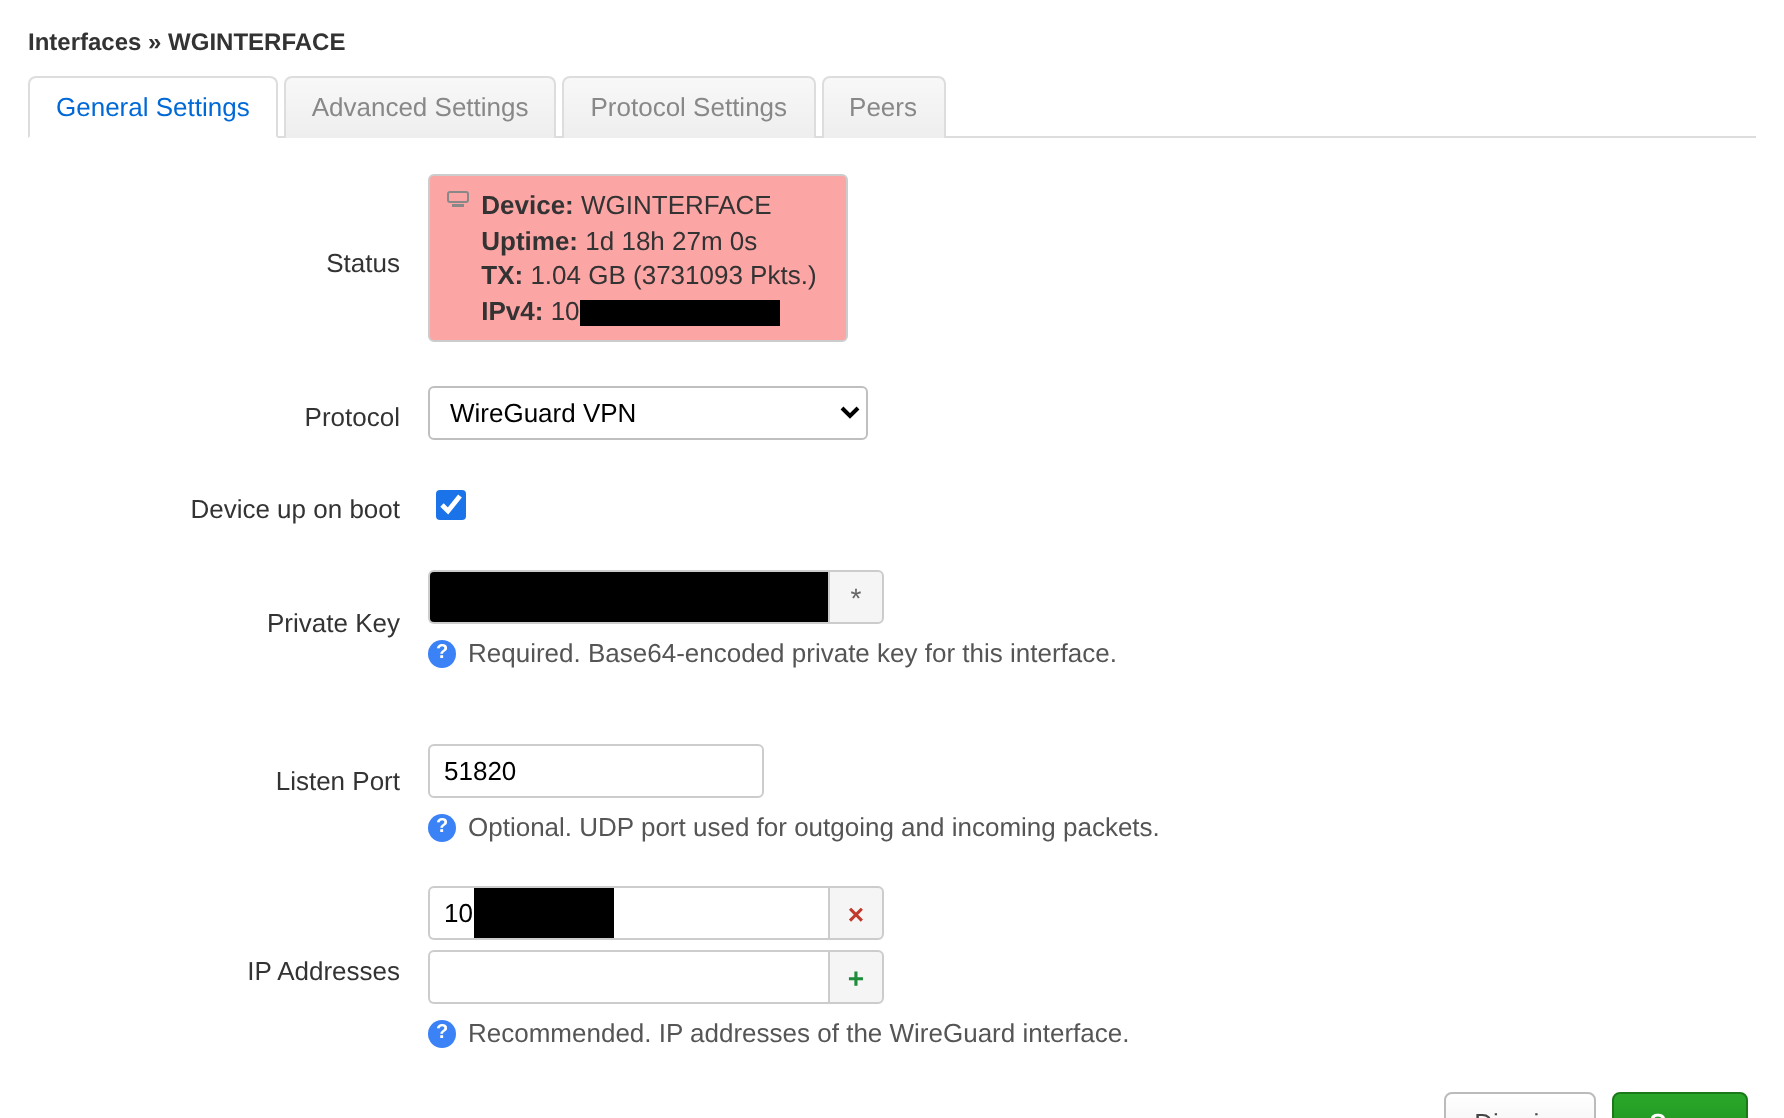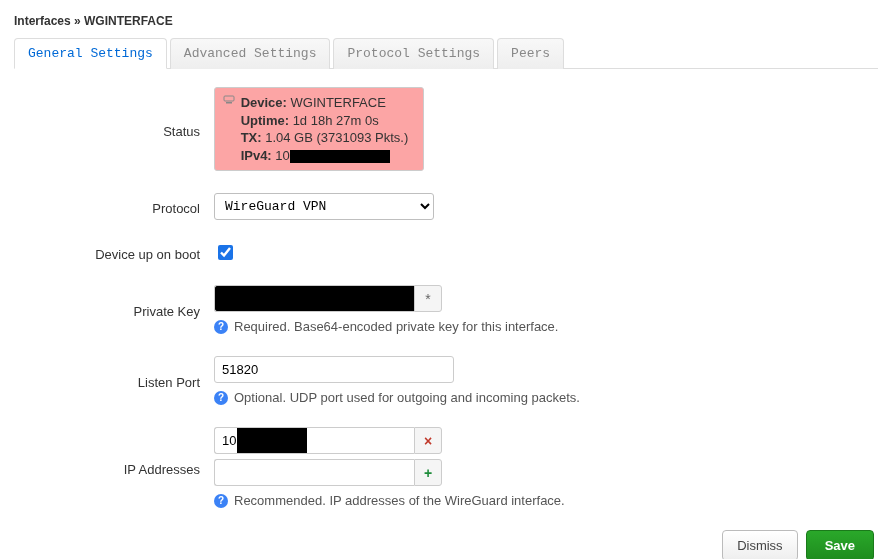--- a/index.html
+++ b/index.html
@@ -20,21 +20,20 @@
     .tabs {
       border-bottom: 1px solid #ddd;
       margin-bottom: 18px;
     }
     .tabs ul {
       list-style: none;
       margin: 0;
       padding: 0;
       display: flex;
       gap: 0;
-      font-family: Liberation Mono, monospace;
     }
     .tabs li {
       padding: 7px 13px;
       border: 1px solid #ddd;
       border-bottom: none;
       margin-right: 3px;
       margin-bottom: -1px;
       border-radius: 4px 4px 0 0;
       background: linear-gradient(#f8f8f8,#eee);
       color: #888;
@@ -87,21 +86,20 @@
       vertical-align:middle;
       height:13px;
     }
     select {
       padding: 4px 6px;
       font-size: 13px;
       border:1px solid #bfbfbf;
       border-radius:3px;
       min-width:220px;
       background:#fff;
-      font-family:Liberation Mono, monospace;
     }
     input[type="text"] {
       padding: 5px 7px;
       font-size:13px;
       border:1px solid #ccc;
       border-radius:3px;
       background:#fff;
     }
     input[type="checkbox"]{ width:15px; height:15px; accent-color:#1a73e8;}
     .pk-row { display:flex; align-items:stretch; gap:0; }
@@ -114,21 +112,21 @@
     .pk-row .reveal {
       width:28px;
       border:1px solid #ccc;
       border-radius:0 3px 3px 0;
       background:#f5f5f5;
       color:#666;
       cursor:pointer;
       display:flex; align-items:center; justify-content:center;
       font-size:14px;
     }
-    .listen-input { width:240px; }
+    .listen-input { width:168px;margin-top:16px; }
     .ip-row { display:flex; align-items:stretch; margin-bottom:5px;}
     .ip-row input {
       width:200px;
       border-top-right-radius:0; border-bottom-right-radius:0;
       border-right:none;
     }
     .ip-row .btnx {
       width:28px;
       border:1px solid #ccc;
       border-radius:0 3px 3px 0;

